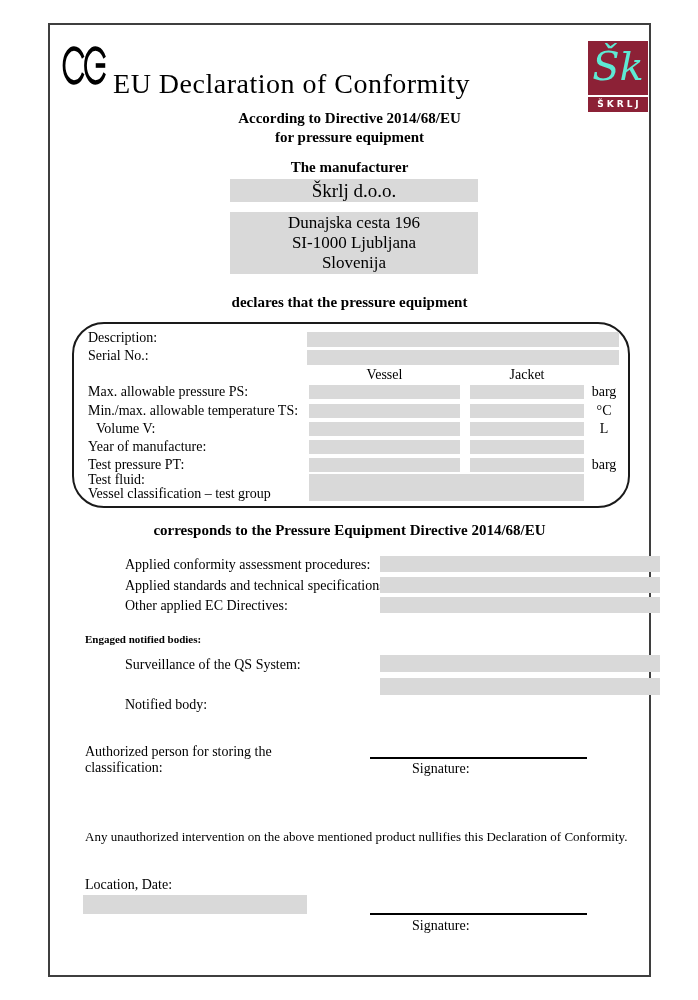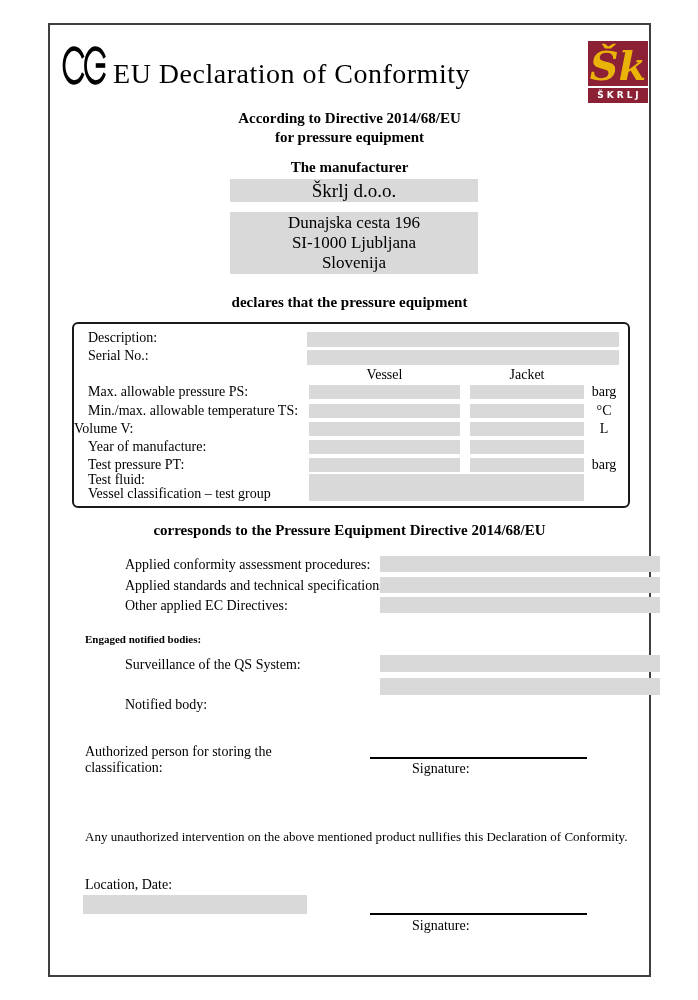--- a/index.html
+++ b/index.html
@@ -2,38 +2,38 @@
 <html><head>
 <meta charset="utf-8">
 <style>
   html,body{margin:0;padding:0;background:#fff;}
   .page{position:relative;width:698px;height:1000px;background:#ffffff;
         font-family:"Liberation Serif",serif;color:#000;overflow:hidden;}
   .frame{position:absolute;left:48px;top:23px;width:603px;height:954px;
          border:2px solid #3f3f3f;box-sizing:border-box;}
   .h-center{position:absolute;left:48px;width:603px;text-align:center;
             font-weight:bold;font-size:15px;}
-  .title{position:absolute;left:48px;top:58px;width:487px;text-align:center;
+  .title{position:absolute;left:48px;top:68px;width:487px;text-align:center;
          font-size:28px;letter-spacing:.5px;}
   .ce{position:absolute;left:62px;top:46px;}
   .logo{position:absolute;left:588px;top:41px;width:60px;background:#8C2136;}
-  .logo-monogram{height:45px;color:#eab308;font-style:italic;
+  .logo-monogram{height:54px;color:#5eead4;font-style:italic;
                  font-family:"DejaVu Serif",serif;font-size:40px;line-height:50px;
-                 text-align:center;font-weight:bold;}
+                 text-align:center;}
   .logo-band{border-top:2px solid #fff;height:15px;color:#fff;
              font-family:"DejaVu Sans",sans-serif;font-weight:bold;font-size:9px;
              line-height:15px;text-align:center;letter-spacing:3px;text-indent:3px;}
   .gray{background:#D9D9D9;}
   .name-bar{position:absolute;left:230px;top:179px;width:248px;height:23px;
             text-align:center;font-size:19px;line-height:23px;}
   .addr-box{position:absolute;left:230px;top:212px;width:248px;height:62px;
             text-align:center;font-size:17px;line-height:20px;padding-top:1px;
             box-sizing:border-box;}
   .eqbox{position:absolute;left:72px;top:322px;width:558px;height:186px;
-         border:2px solid #1a1a1a;border-radius:6px;box-sizing:border-box;}
+         border:2px solid #1a1a1a;border-radius:32px;box-sizing:border-box;}
   .lbl{font-size:14px;}
   .abs{position:absolute;}
   .fld{position:absolute;background:#D9D9D9;}
   .eqrow{position:absolute;left:0;width:100%;height:16px;}
   .colhead{position:absolute;top:43px;text-align:center;font-size:14px;}
   .unit{position:absolute;left:512px;top:0;width:36px;text-align:center;font-size:14px;}
   .confrow{position:absolute;left:0;width:698px;height:18px;margin-left:40px;}
   .sigline{position:absolute;width:217px;border-bottom:2px solid #000;}
   .note{position:absolute;left:85px;top:829px;font-size:13px;white-space:nowrap;}
   .bold{font-weight:bold;}
@@ -87,21 +87,21 @@
     </div>
 
     <div class="eqrow" style="top:79px">
       <div class="abs lbl" style="left:14px;top:0">Min./max. allowable temperature TS:</div>
       <div class="fld" style="left:235px;top:1px;width:151px;height:14px"></div>
       <div class="fld" style="left:396px;top:1px;width:114px;height:14px"></div>
       <div class="unit">°C</div>
     </div>
 
     <div class="eqrow" style="top:97px">
-      <div class="abs lbl" style="left:0;top:0">Volume V:</div>
+      <div class="abs lbl" style="left:22px;top:0">Volume V:</div>
       <div class="fld" style="left:235px;top:1px;width:151px;height:14px"></div>
       <div class="fld" style="left:396px;top:1px;width:114px;height:14px"></div>
       <div class="unit">L</div>
     </div>
 
     <div class="eqrow" style="top:115px">
       <div class="abs lbl" style="left:14px;top:0">Year of manufacture:</div>
       <div class="fld" style="left:235px;top:1px;width:151px;height:14px"></div>
       <div class="fld" style="left:396px;top:1px;width:114px;height:14px"></div>
       <div class="unit"></div>

